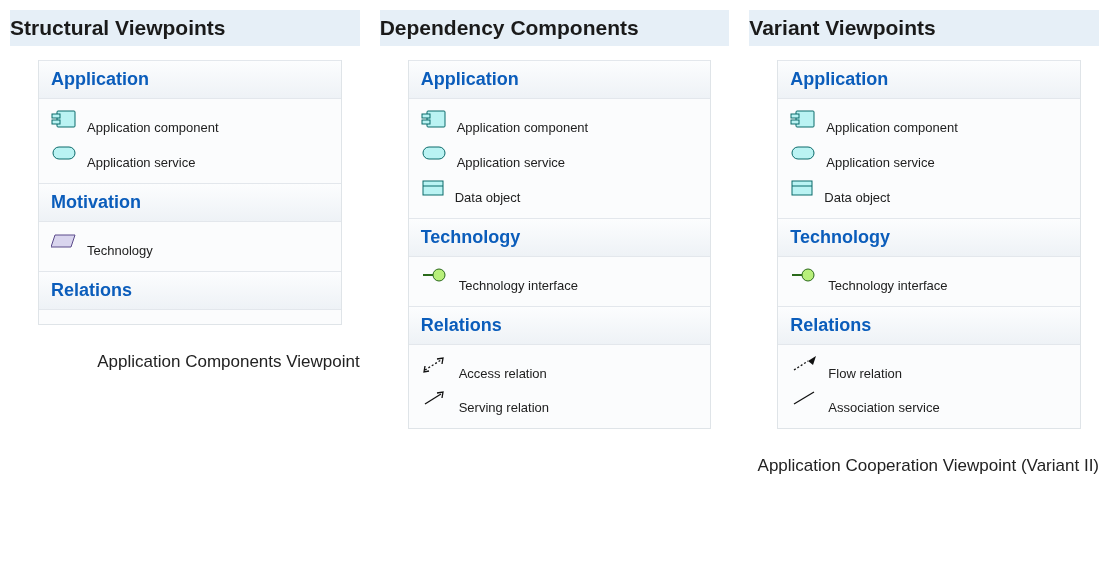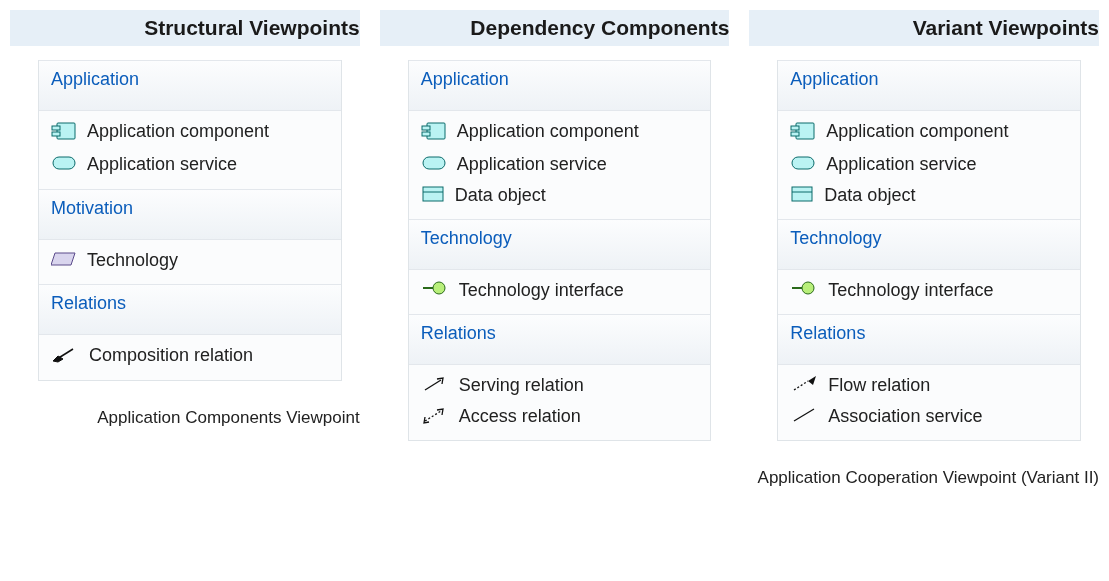--- a/index.html
+++ b/index.html
@@ -19,54 +19,54 @@
   }
   .col {
     flex: 1 1 0;
     display: flex;
     flex-direction: column;
   }
   .col-header {
     background: #e6eff7;
     font-weight: 700;
     font-size: 21px;
-    text-align: right;
+    text-align: left;
     padding: 6px 0 6px;
     color: #1a1a1a;
     margin-bottom: 14px;
   }
   .panel {
     background: #f4f6f8;
     border-left: 1px solid #dfe4e8;
     border-right: 1px solid #dfe4e8;
     border-bottom: 1px solid #dfe4e8;
     margin: 0 18px 0 28px;
   }
   .section-title {
     color: #0b5dbb;
-    font-weight: 400;
+    font-weight: 700;
     font-size: 18px;
-    padding: 8px 12px 20px 12px;
+    padding: 8px 12px 8px 12px;
     background: linear-gradient(#fcfdfe, #eef2f6);
     border-top: 1px solid #e3e7ec;
     border-bottom: 1px solid #e3e7ec;
   }
   .items {
     padding: 6px 8px 8px 8px;
     background: #fbfcfd;
   }
   .item {
     display: flex;
     align-items: flex-start;
     gap: 10px;
     padding: 3px 4px;
     line-height: 1.3;
   }
   .item svg { flex: 0 0 auto; margin-top:1px;}
-  .item-label { flex: 1 1 auto; font-size: 18px; max-width: 220px;}
+  .item-label { flex: 1 1 auto; font-size: 13px; max-width: 220px; margin-top: 12px;}
   .caption {
     text-align: right;
     font-size: 17px;
     color: #222;
     margin-top: 26px;
     line-height: 1.35;
   }
 </style>
 </head>
 <body>
@@ -96,27 +96,20 @@
         <div class="items">
           <div class="item">
             <span><svg width="26" height="18" viewBox="0 0 26 18">
                 <polygon points="4,3 24,3 20,15 0,15" fill="#d9d5ee" stroke="#5a4a8a"></polygon>
               </svg></span>
             <span class="item-label">Technology</span>
           </div>
         </div>
         <div class="section-title">Relations</div>
         <div class="items">
-          <div class="item">
-            <span><svg width="28" height="18" viewBox="0 0 28 18">
-                <line x1="6" y1="14" x2="22" y2="4" stroke="#111" stroke-width="1.5"></line>
-                <polygon points="2,16 7,11 12,14 7,17" fill="#111" stroke="#111"></polygon>
-              </svg></span>
-            <span class="item-label">Composition relation</span>
-          </div>
         </div>
       </div>
       <div class="caption">Application Components Viewpoint</div>
     </div>
     <div class="col">
       <div class="col-header">Dependency Components</div>
       <div class="panel">
         <div class="section-title">Application</div>
         <div class="items">
           <div class="item">
@@ -148,32 +141,32 @@
                 <line x1="2" y1="8" x2="12" y2="8" stroke="#2a6a1a" stroke-width="2"></line>
                 <circle cx="18" cy="8" r="6" fill="#b8ef7a" stroke="#2a6a1a"></circle>
               </svg></span>
             <span class="item-label">Technology interface</span>
           </div>
         </div>
         <div class="section-title">Relations</div>
         <div class="items">
           <div class="item">
             <span><svg width="28" height="18" viewBox="0 0 28 18">
-                <line x1="4" y1="15" x2="20" y2="5" stroke="#111" stroke-width="1.3"></line>
-                <polyline points="16,4 22,3 21,9" fill="none" stroke="#111" stroke-width="1.3"></polyline>
-              </svg></span>
-            <span class="item-label">Serving relation</span>
-          </div>
-          <div class="item">
-            <span><svg width="28" height="18" viewBox="0 0 28 18">
                 <line x1="4" y1="15" x2="20" y2="5" stroke="#111" stroke-width="1.3" stroke-dasharray="2 2"></line>
                 <polyline points="16,4 22,3 21,9" fill="none" stroke="#111" stroke-width="1.3"></polyline>
                 <polyline points="8,16 3,17 4,11" fill="none" stroke="#111" stroke-width="1.3"></polyline>
               </svg></span>
             <span class="item-label">Access relation</span>
+          </div>
+          <div class="item">
+            <span><svg width="28" height="18" viewBox="0 0 28 18">
+                <line x1="4" y1="15" x2="20" y2="5" stroke="#111" stroke-width="1.3"></line>
+                <polyline points="16,4 22,3 21,9" fill="none" stroke="#111" stroke-width="1.3"></polyline>
+              </svg></span>
+            <span class="item-label">Serving relation</span>
           </div>
         </div>
       </div>
     </div>
     <div class="col">
       <div class="col-header">Variant Viewpoints</div>
       <div class="panel">
         <div class="section-title">Application</div>
         <div class="items">
           <div class="item">

